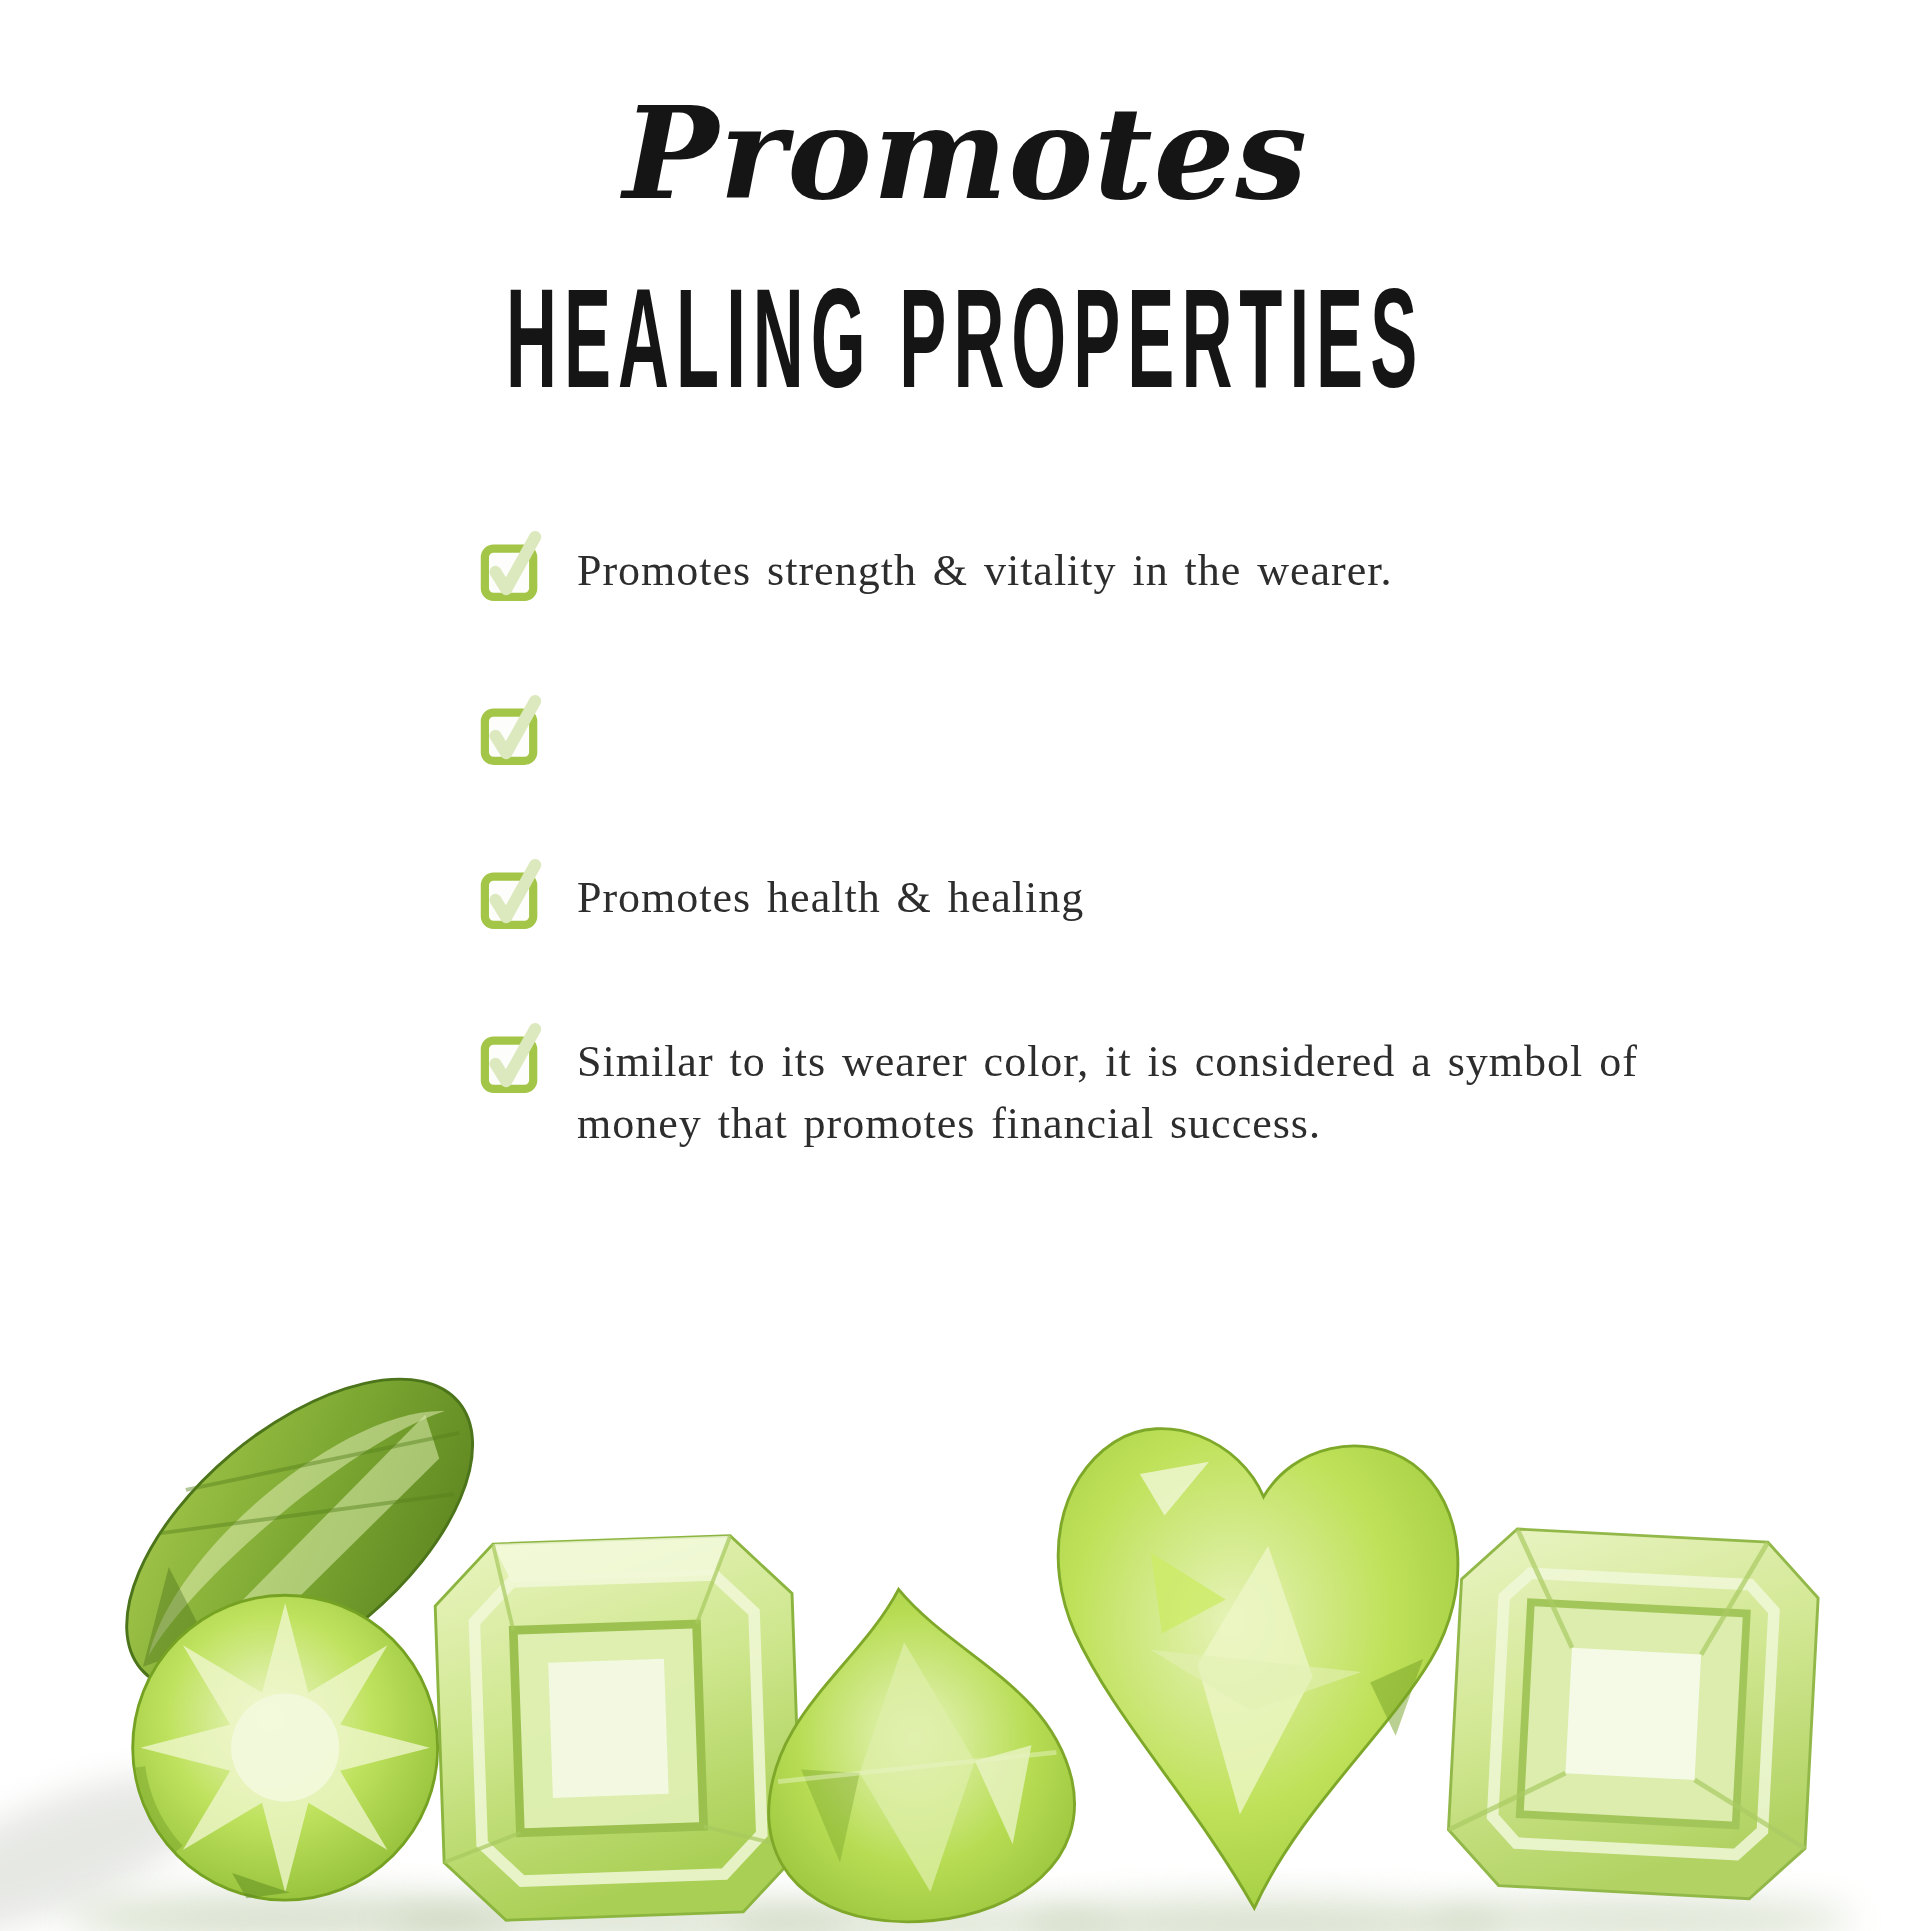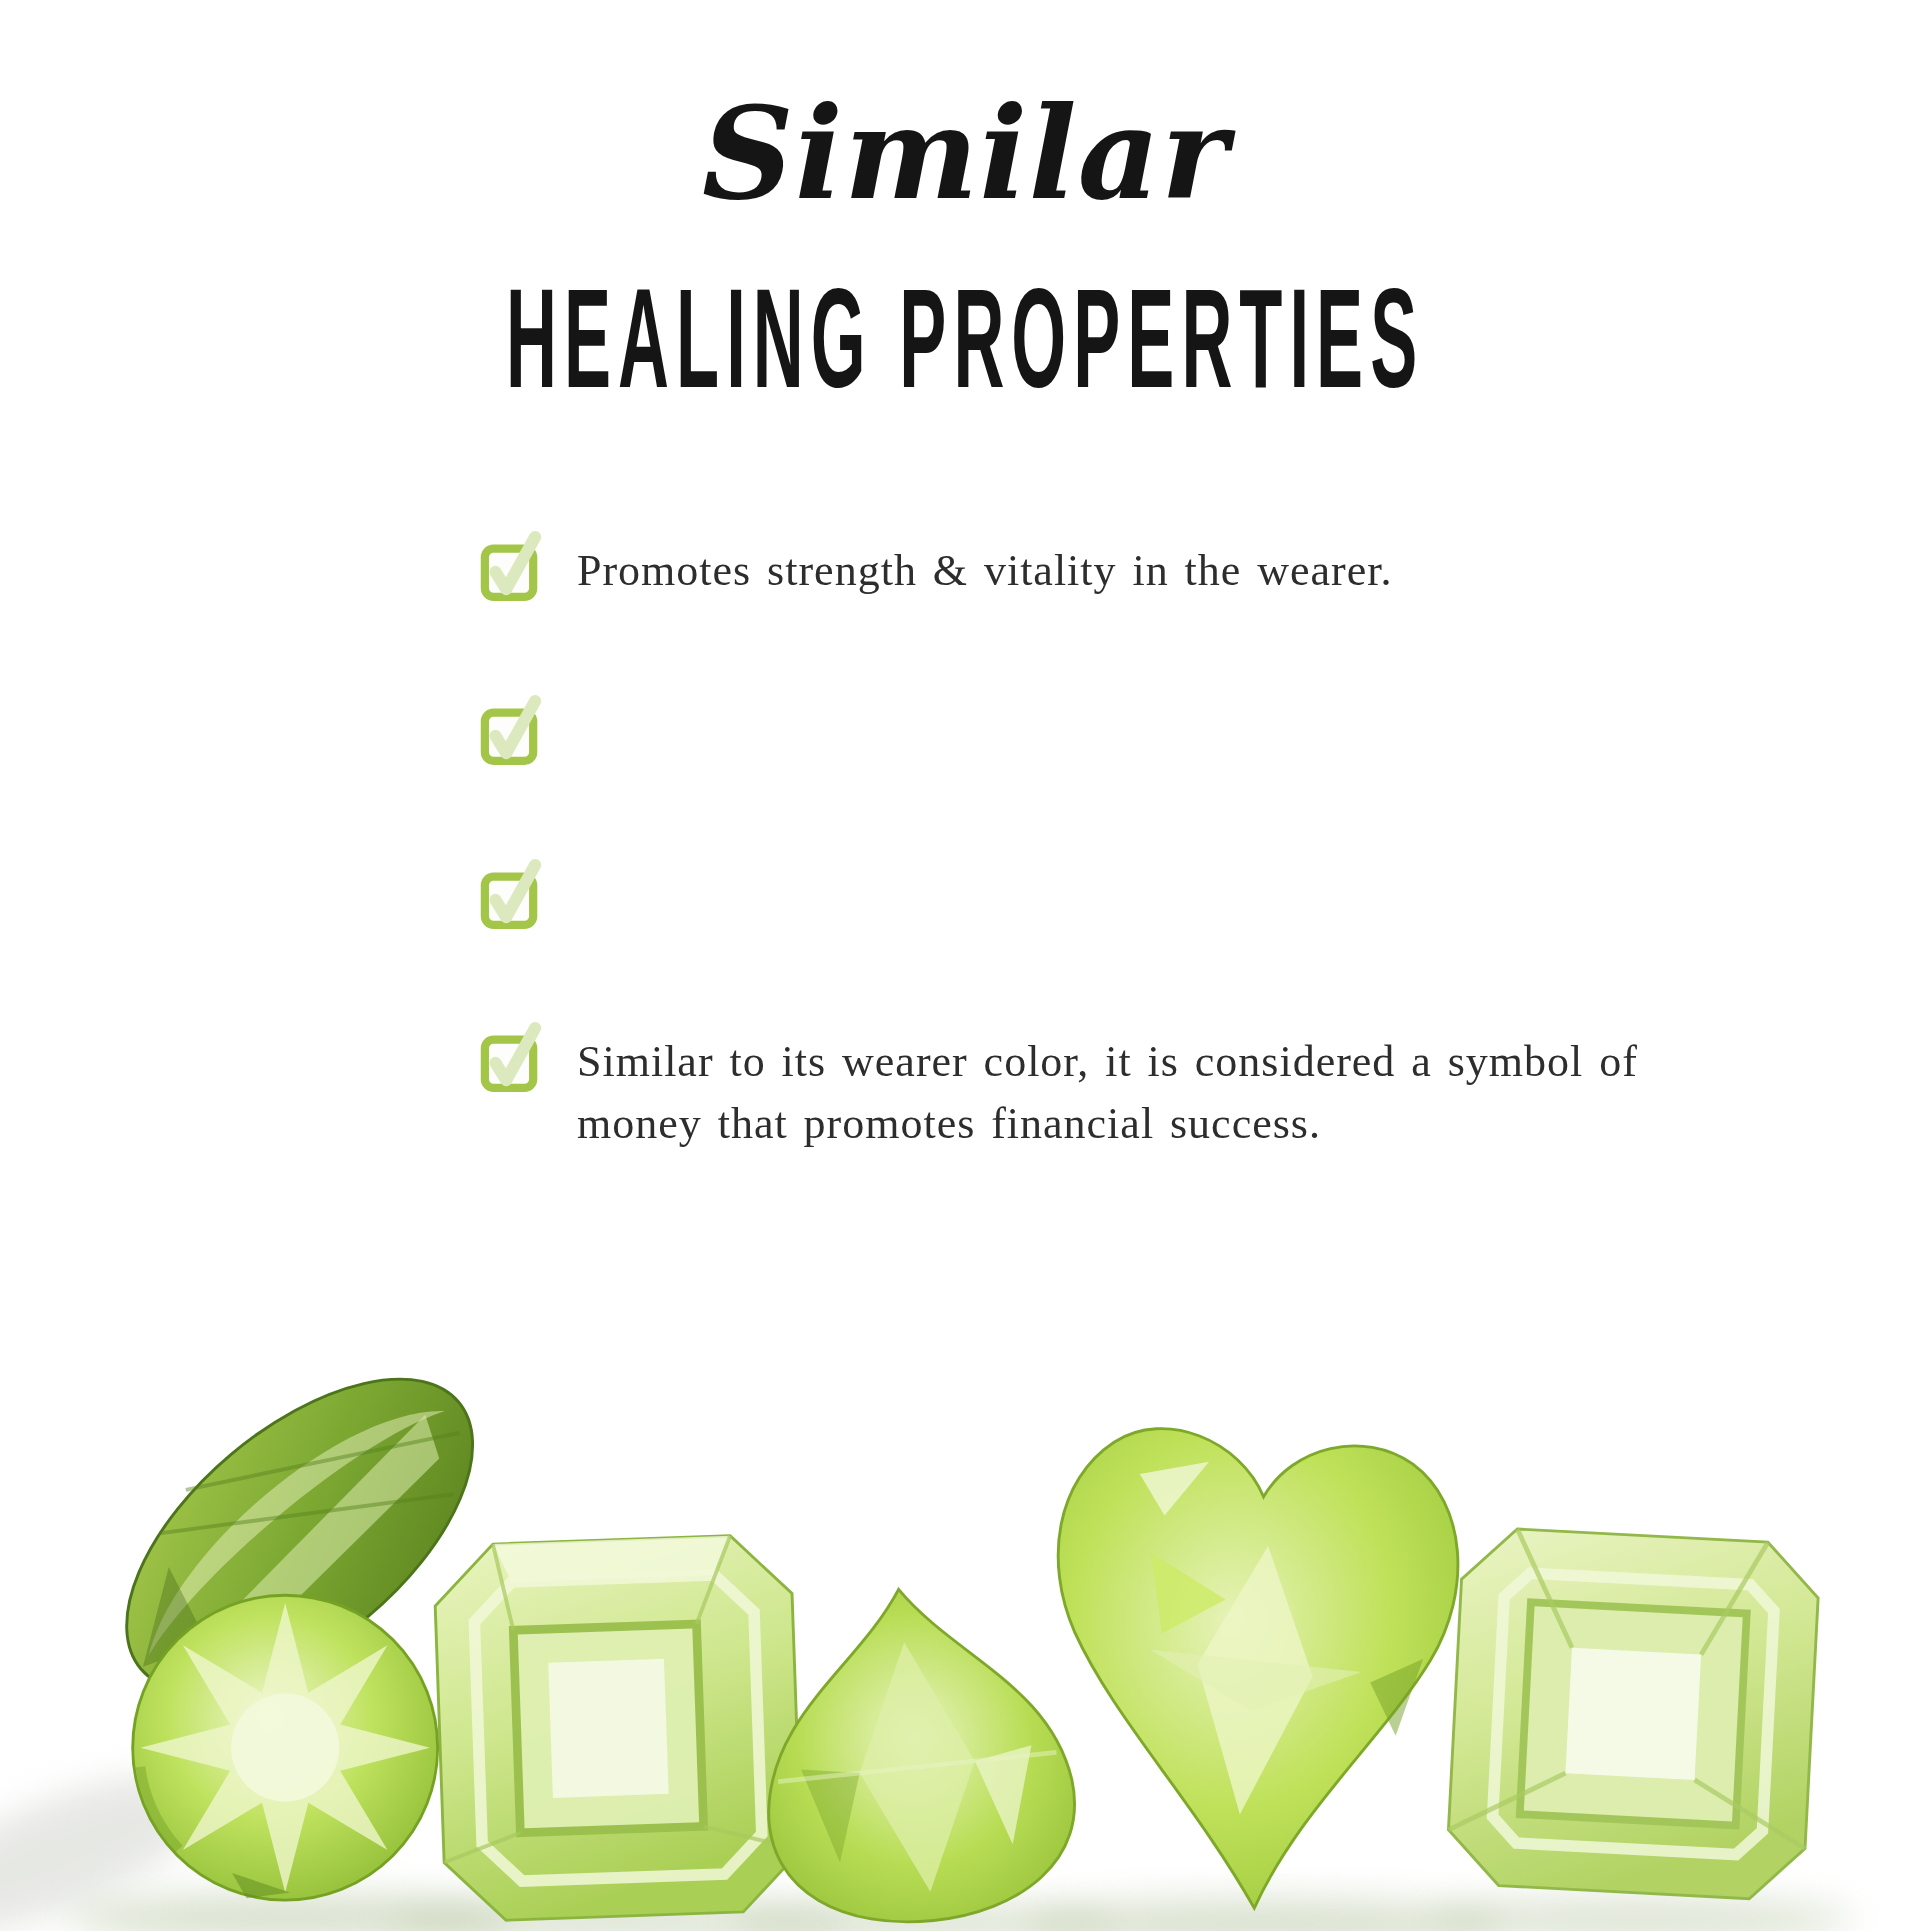--- a/index.html
+++ b/index.html
@@ -53,21 +53,21 @@
   }
   .gems{
     position:absolute;left:0;top:1352px;width:1931px;height:579px;
   }
 </style>
 </head>
 <body>
 
 <div class="canvas">
 
-  <h1 class="title">Similar</h1>
+  <h1 class="title">Promotes</h1>
 
   <div class="subtitle-wrap">
     <h2 class="subtitle">HEALING PROPERTIES</h2>
   </div>
 
   <ul class="checklist">
 
     <li class="check-item">
       <svg class="check-icon" viewBox="0 0 60 72" overflow="visible" aria-hidden="true">
         <rect x="4" y="18" width="50" height="50" rx="9" fill="#fdfdfb" stroke="#a3c648" stroke-width="8.5"></rect>
@@ -81,20 +81,21 @@
         <rect x="4" y="18" width="50" height="50" rx="9" fill="#fdfdfb" stroke="#a3c648" stroke-width="8.5"></rect>
         <polyline points="15,42 26,60 56,6" fill="none" stroke="#dce8bd" stroke-width="12.5" stroke-linecap="round" stroke-linejoin="round"></polyline>
       </svg>
     </li>
 
     <li class="check-item">
       <svg class="check-icon" viewBox="0 0 60 72" overflow="visible" aria-hidden="true">
         <rect x="4" y="18" width="50" height="50" rx="9" fill="#fdfdfb" stroke="#a3c648" stroke-width="8.5"></rect>
         <polyline points="15,42 26,60 56,6" fill="none" stroke="#dce8bd" stroke-width="12.5" stroke-linecap="round" stroke-linejoin="round"></polyline>
       </svg>
+      <span class="check-label">Promotes health &amp; healing</span>
     </li>
 
 
     <li class="check-item">
       <svg class="check-icon" viewBox="0 0 60 72" overflow="visible" aria-hidden="true">
         <rect x="4" y="18" width="50" height="50" rx="9" fill="#fdfdfb" stroke="#a3c648" stroke-width="8.5"></rect>
         <polyline points="15,42 26,60 56,6" fill="none" stroke="#dce8bd" stroke-width="12.5" stroke-linecap="round" stroke-linejoin="round"></polyline>
       </svg>
       <span class="check-label">Similar to its wearer color, it is considered a symbol of money that promotes financial success.</span>
     </li>

